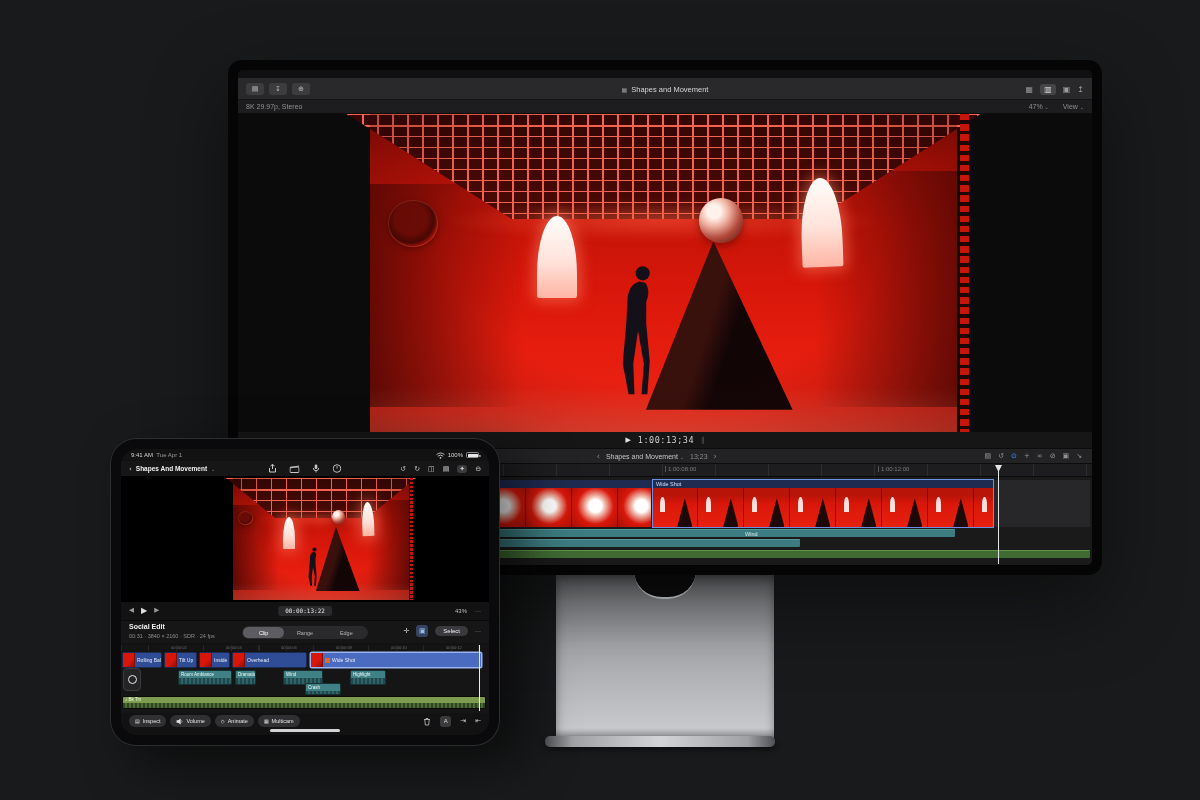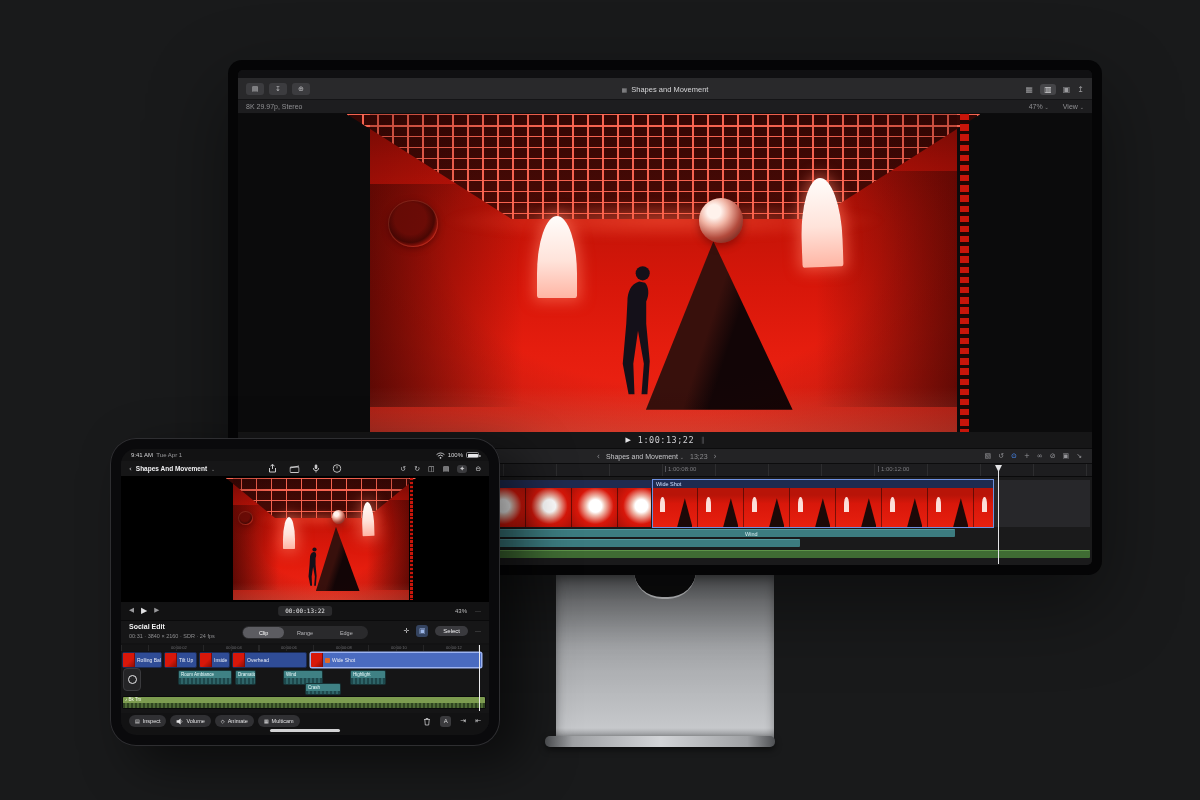--- a/index.html
+++ b/index.html
@@ -205,21 +205,21 @@
             </svg></div>
 <div class="sc-pyr"></div>
           <div class="sc-sphere"></div>
           <div class="sc-vig"></div>
           <div class="sc-sprk"></div>
         </div>
   </div>
 
   <div class="m-transport">
     <span class="pl g">▶</span>
-    <span class="tc">1:00:13;22</span>
+    <span class="tc">1:00:13;34</span>
     <span class="mt g">‖</span>
   </div>
 
   <div class="m-tlhead">
     <div class="cen">
       <span class="arr g">‹</span>
       <span><span>Shapes and Movement</span> <span class="g" style="font-size:5px;color:#8a8a8d">⌄</span></span>
       <span class="dur">13;23</span>
       <span class="arr g">›</span>
     </div>

